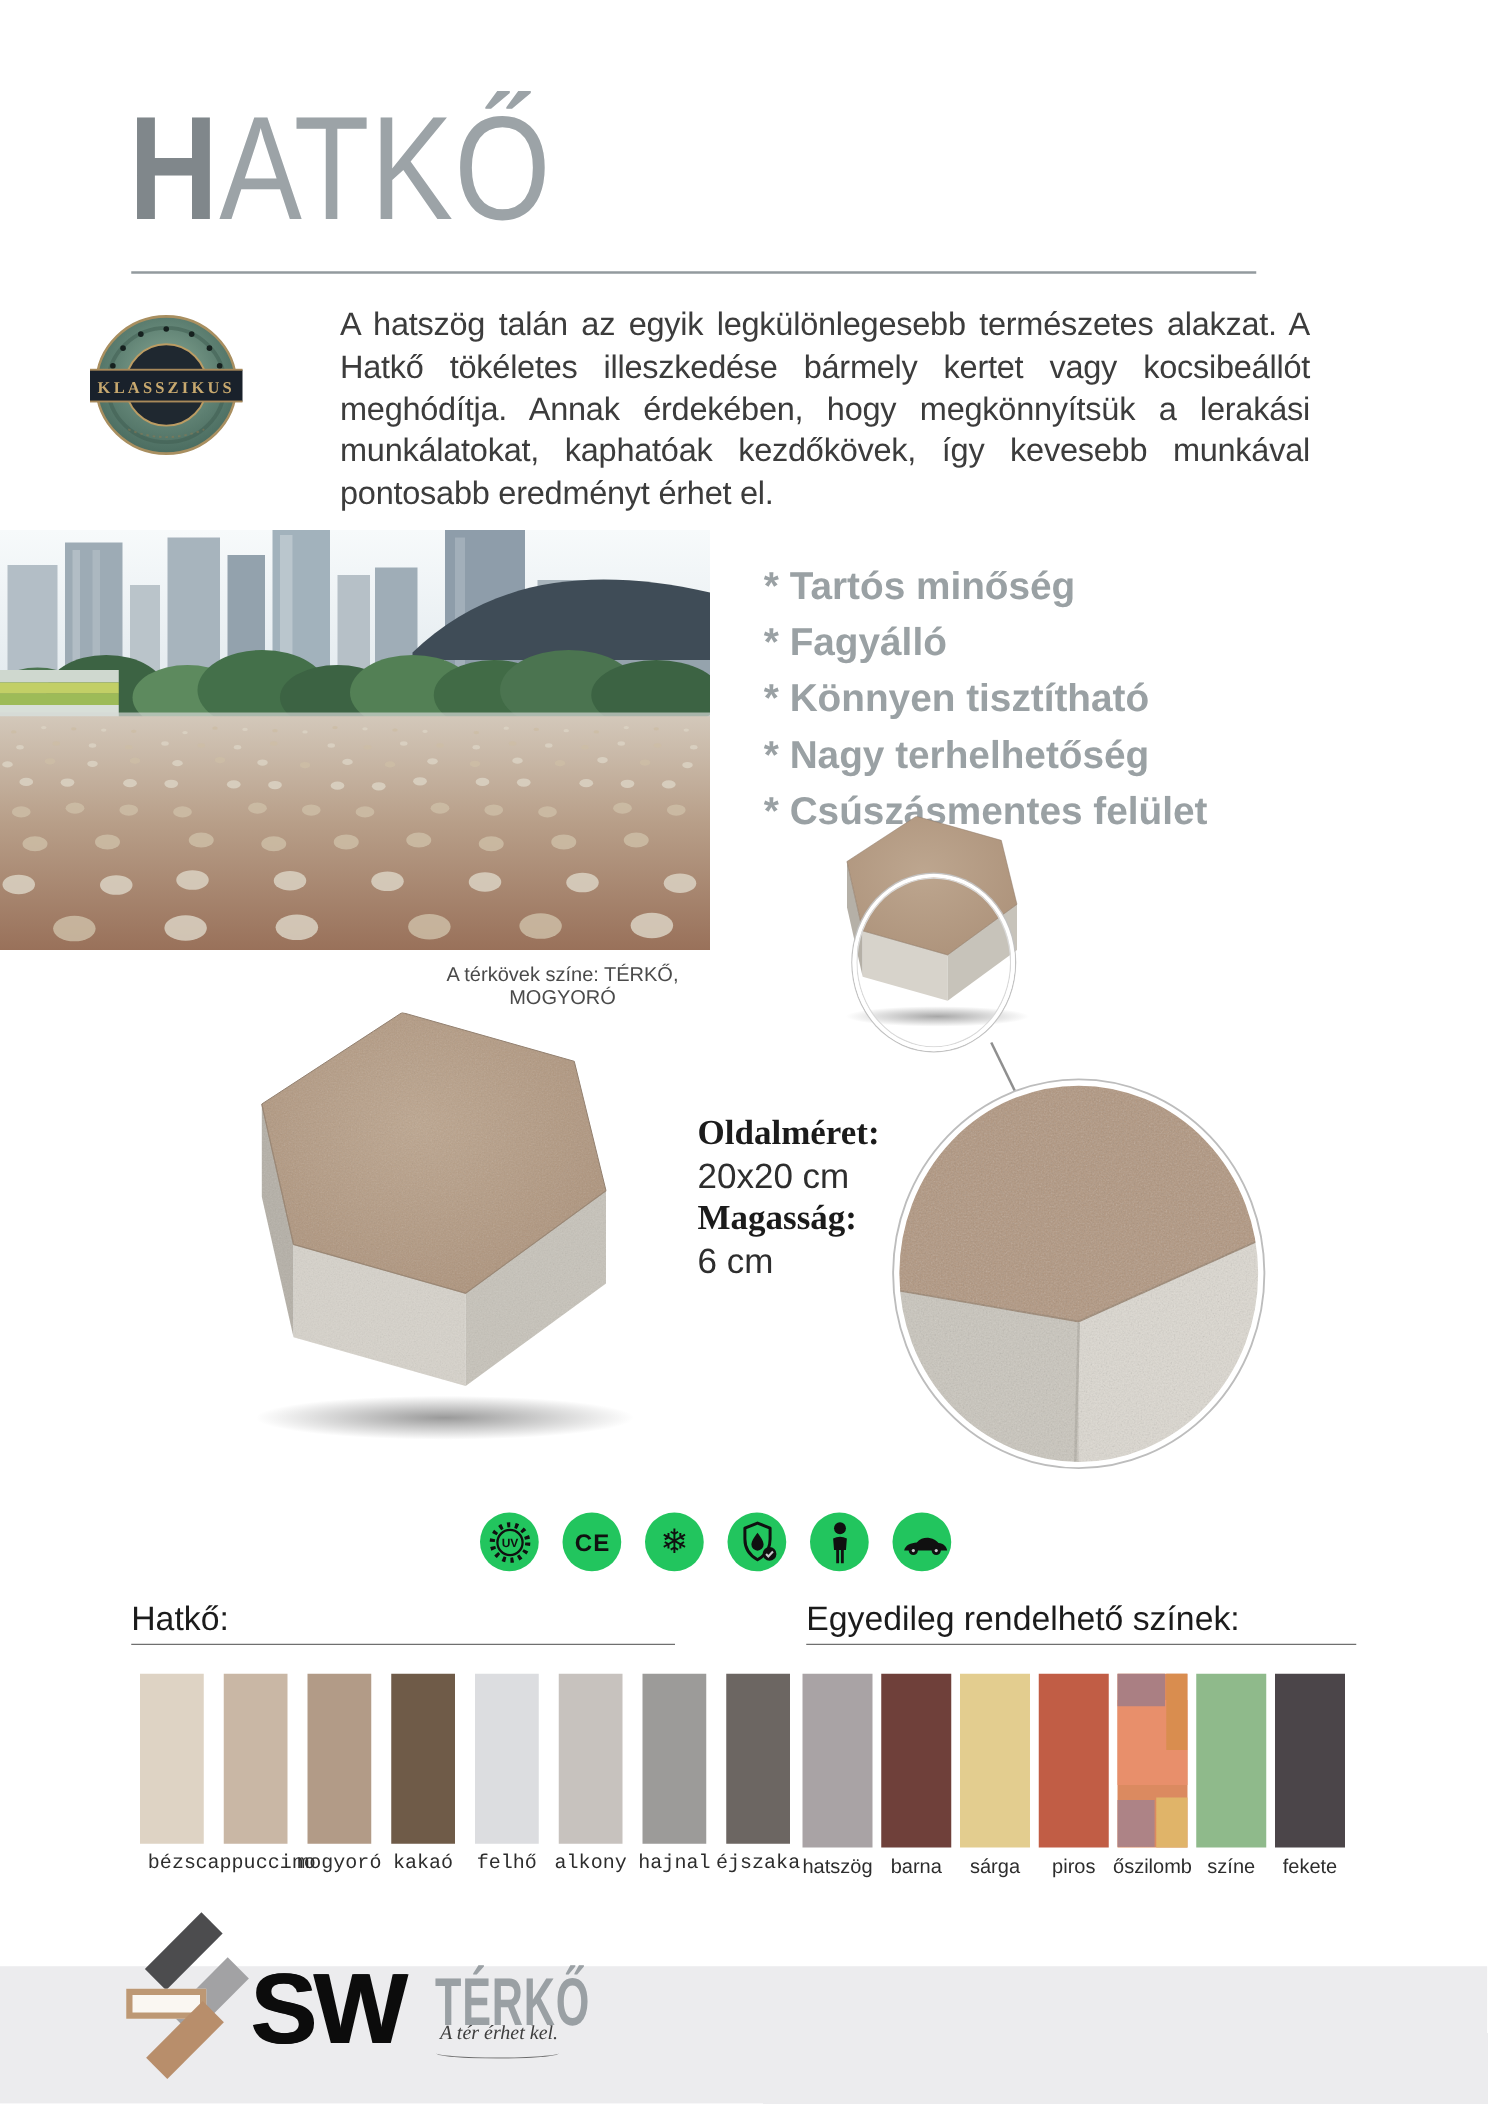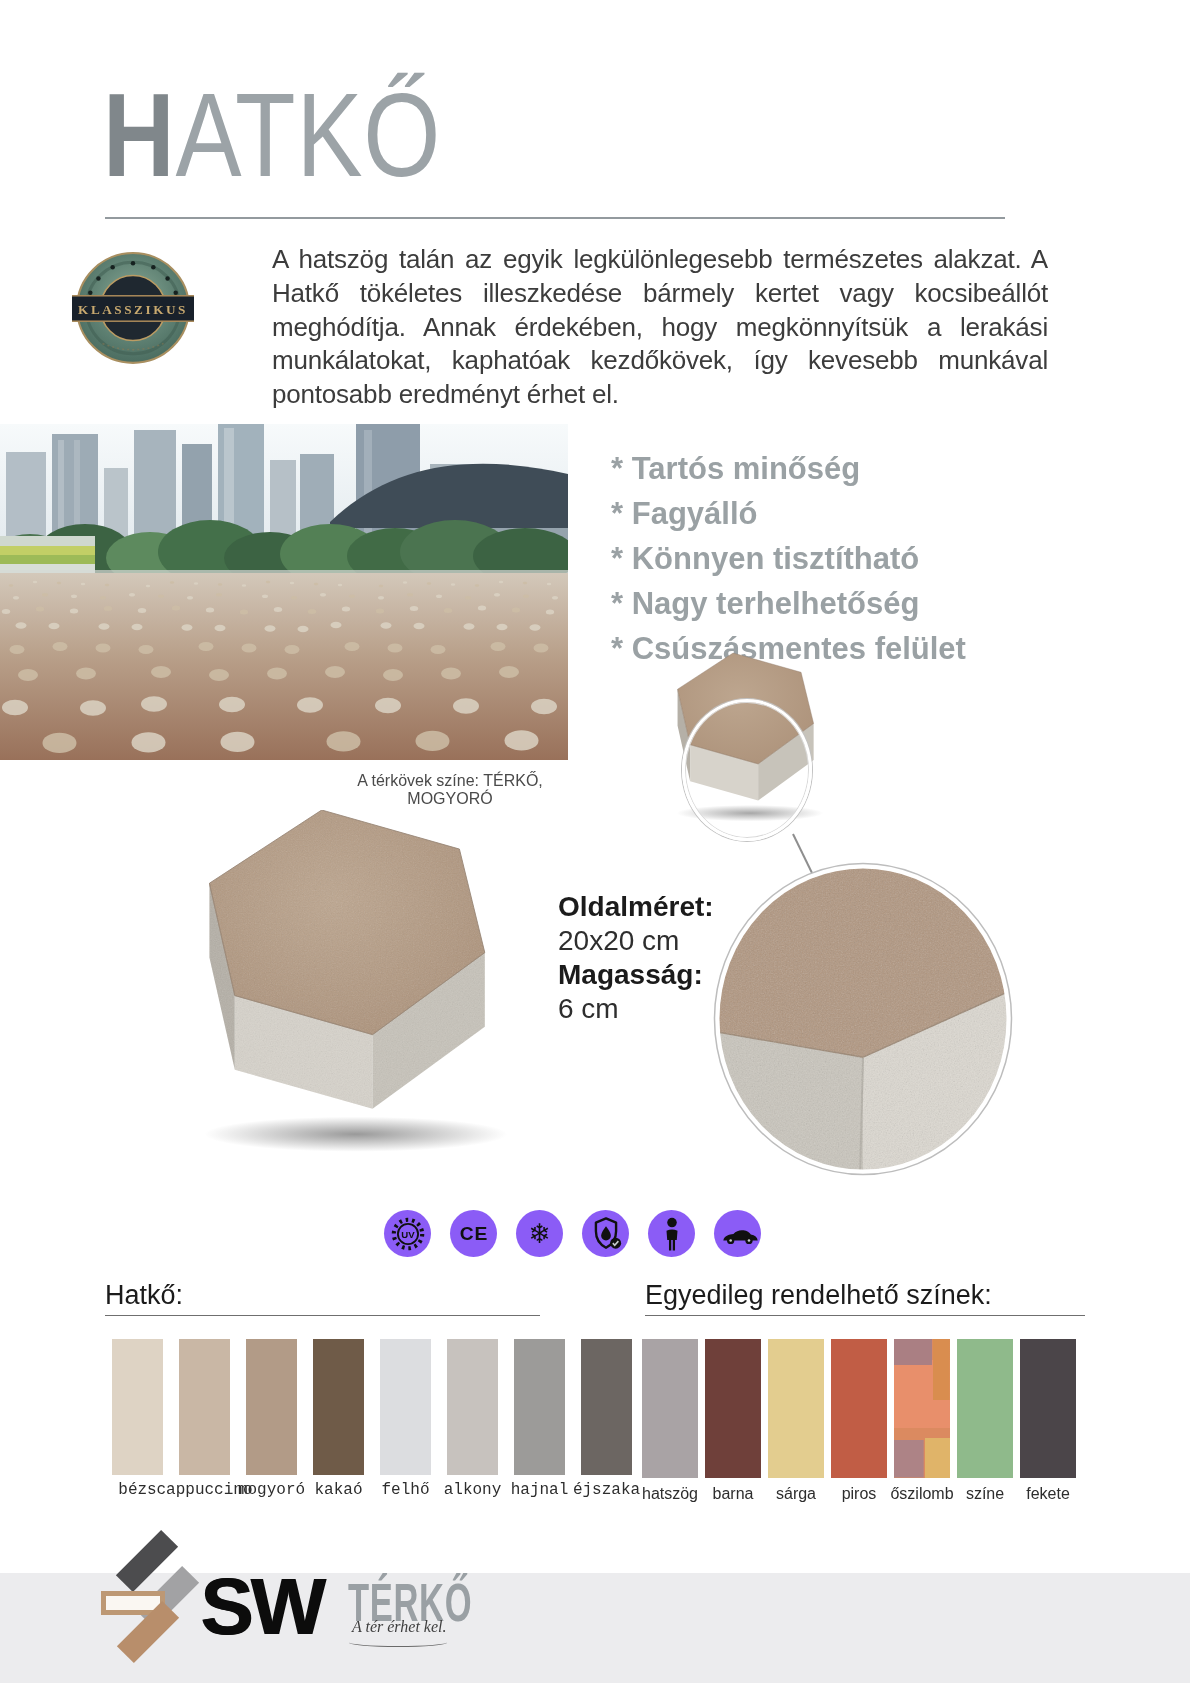--- a/index.html
+++ b/index.html
@@ -32,26 +32,26 @@
   .hex-big{left:186px;top:810px;width:332px;}
   .hex-small{left:666px;top:653px;width:164px;}
   .lens{left:682px;top:699px;width:124px;height:136px;border-radius:50%;
         border:3px solid #fff;box-shadow:0 0 0 1px #c2c2c2, inset 0 0 0 1px #d9d9d9;}
   .lens-line{left:792px;top:834px;width:2px;height:72px;background:#8f8f8f;
         transform:rotate(-26deg);transform-origin:top center;}
   .zoom-circle{left:712px;top:860px;width:302px;height:318px;}
 
   
   .specs{left:558px;top:890px;font-size:28px;color:#1b1b1b;line-height:34px;}
-  .specs .lbl{font-weight:700;}
+  .specs .lbl{font-weight:700;font-family:Liberation Serif, serif;}
   .specs .val{font-weight:400;color:#2e2e2e;}
 
   
   .certs{left:384px;top:1210px;display:flex;gap:19px;}
-  .cert{width:47px;height:47px;border-radius:50%;background:#8b5cf6;
+  .cert{width:47px;height:47px;border-radius:50%;background:#22c55e;
         display:flex;align-items:center;justify-content:center;}
   .cert svg{display:block;}
   .snow{font-family:"DejaVu Sans",sans-serif;font-size:27px;color:#101010;line-height:1;}
 
   
   .sec-title{font-size:27px;color:#1b1b1b;}
   .sec-title-left{left:105px;top:1280px;}
   .sec-title-right{left:645px;top:1280px;}
   .sec-rule{height:1px;background:#6f6f6f;top:1315px;}
   .rule-left{left:105px;width:435px;}

